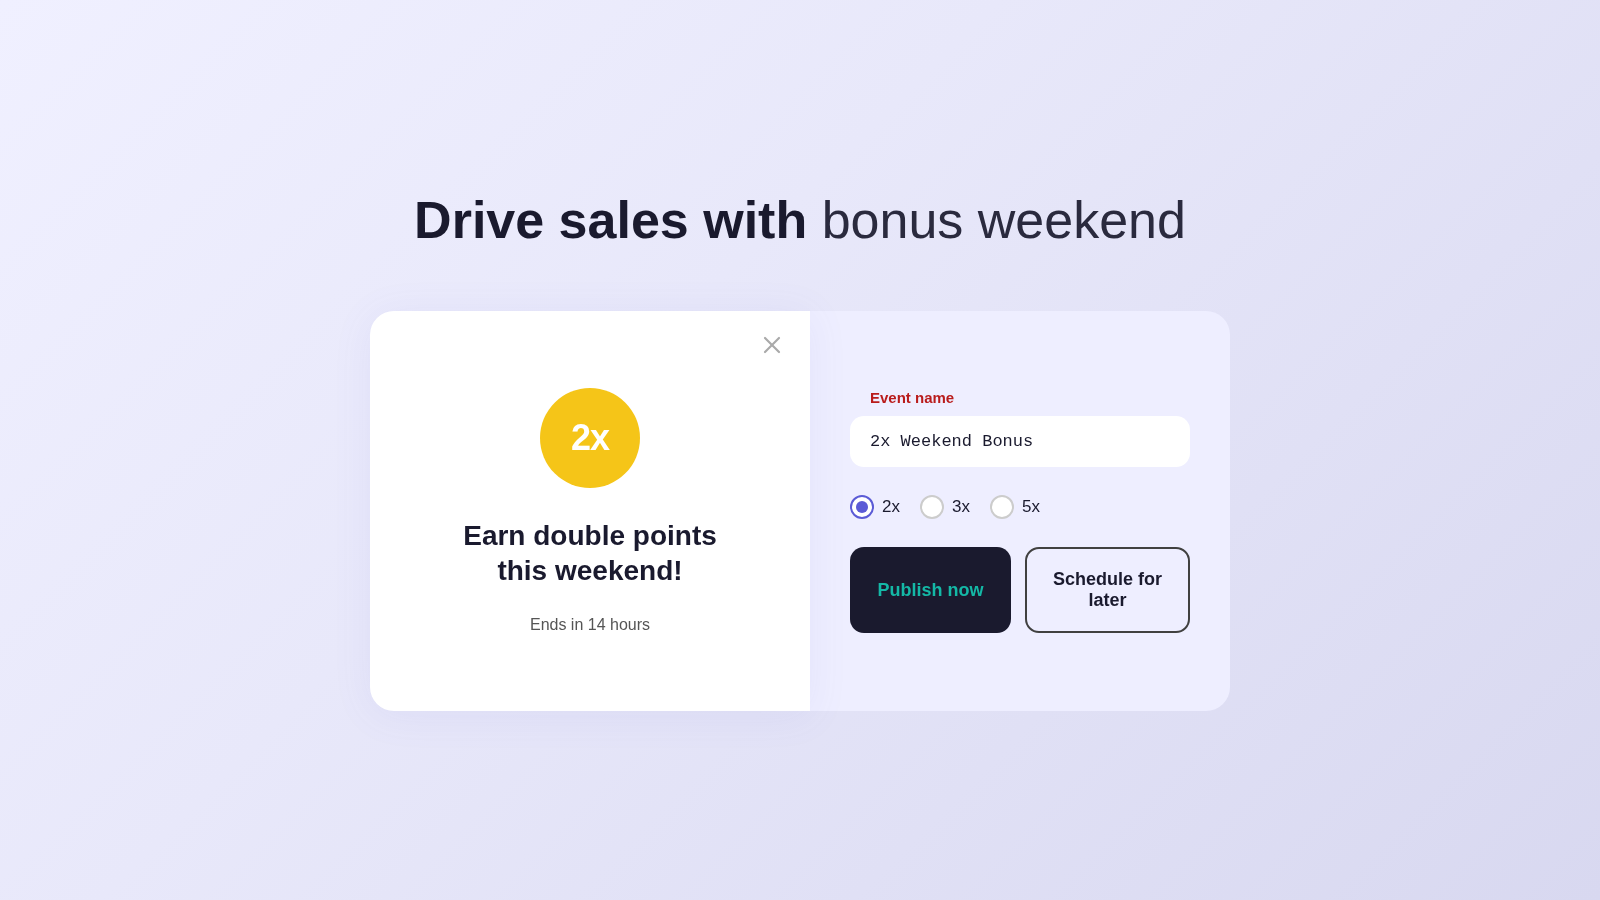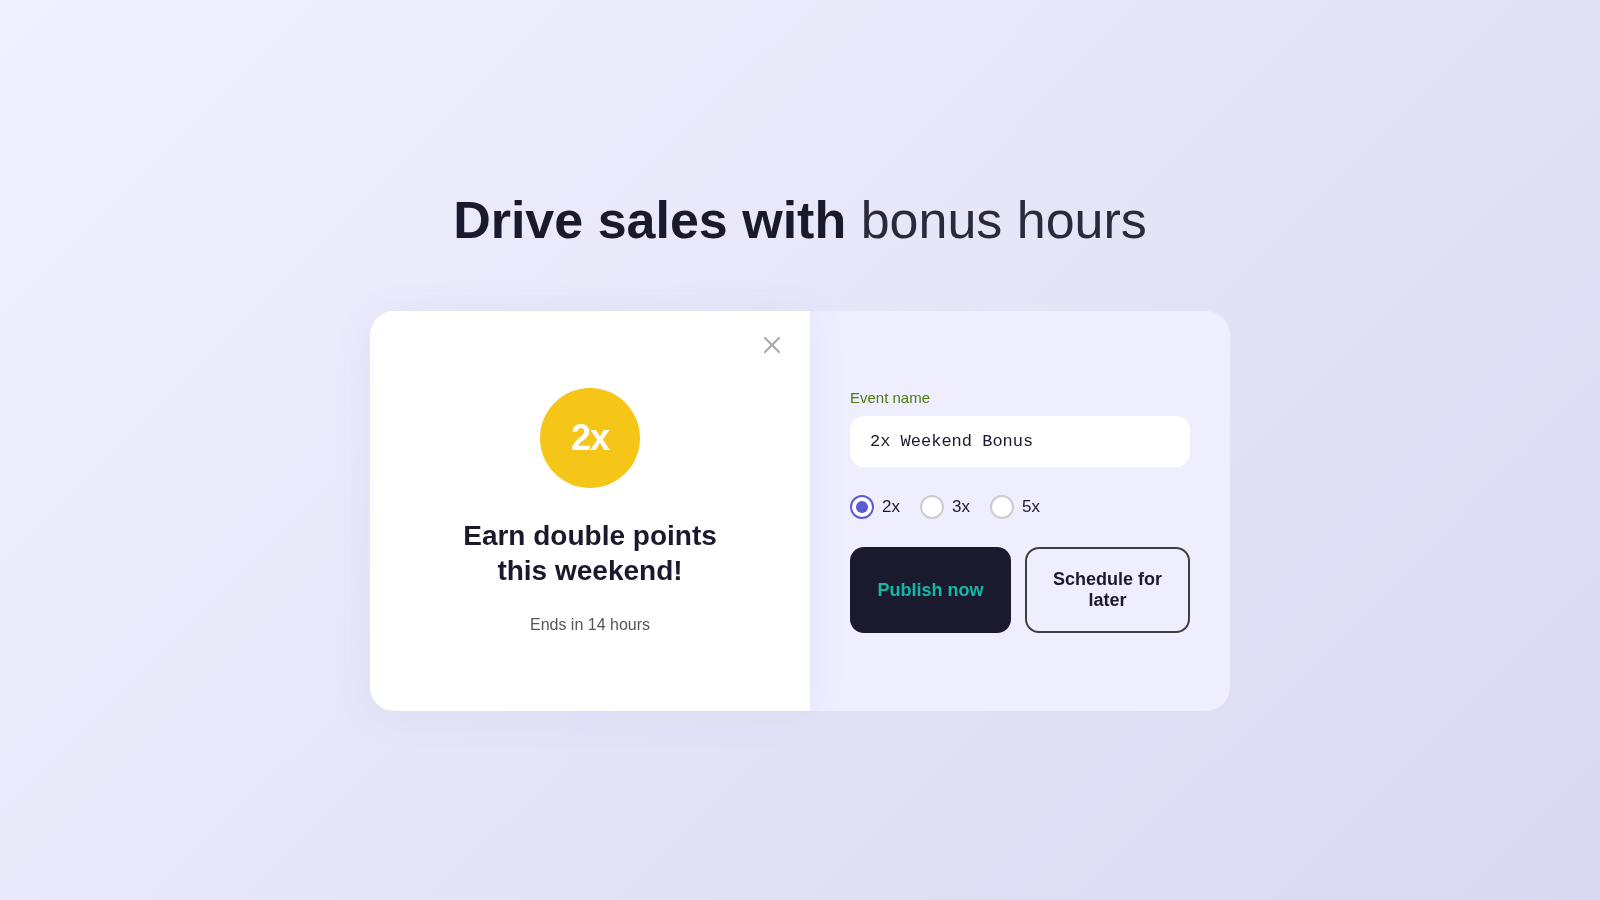--- a/index.html
+++ b/index.html
@@ -114,23 +114,24 @@
       padding: 40px 40px 40px 40px;
       display: flex;
       flex-direction: column;
       justify-content: center;
       width: 420px;
       gap: 24px;
     }
 
     .field-label {
       font-size: 15px;
-      font-weight: 400;
-      color: #4d7c0f;
+      font-weight: 700;
+      color: #b91c1c;
       margin-bottom: 10px;
+      margin-left: 20px;
     }
 
     .text-input {
       width: 100%;
       padding: 16px 20px;
       border-radius: 14px;
       border: none;
       background: #ffffff;
       font-size: 17px;
       color: #1a1a2e;
@@ -218,21 +219,21 @@
       font-weight: 700;
       cursor: pointer;
       font-family: inherit;
     }
   </style>
 </head>
 <body>
 
 <h1 class="page-title">
   <span class="page-title-bold">Drive sales with</span>
-  <span class="page-title-light">bonus hours</span>
+  <span class="page-title-light">bonus weekend</span>
 </h1>
 
 <div class="main-container">
 
   <div class="preview-card">
     <div class="close-icon">
       <svg width="18" height="18" viewBox="0 0 18 18" fill="none" xmlns="http://www.w3.org/2000/svg">
         <line x1="2" y1="2" x2="16" y2="16" stroke="#aaa" stroke-width="2.2" stroke-linecap="round"></line>
         <line x1="16" y1="2" x2="2" y2="16" stroke="#aaa" stroke-width="2.2" stroke-linecap="round"></line>
       </svg>

